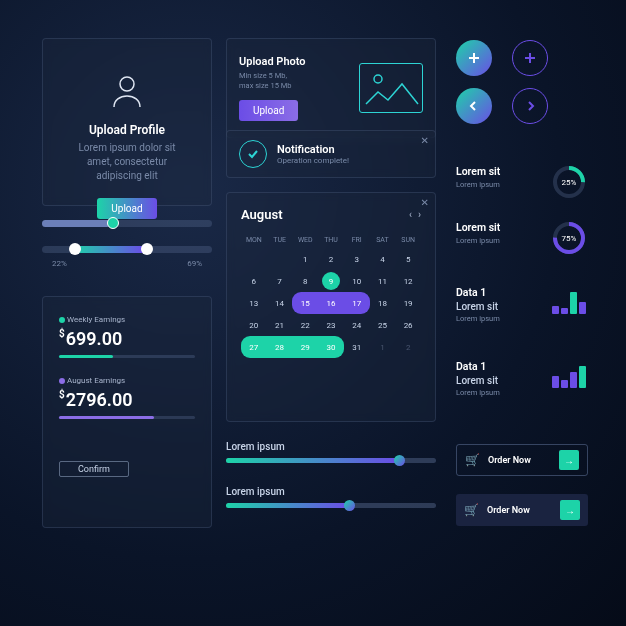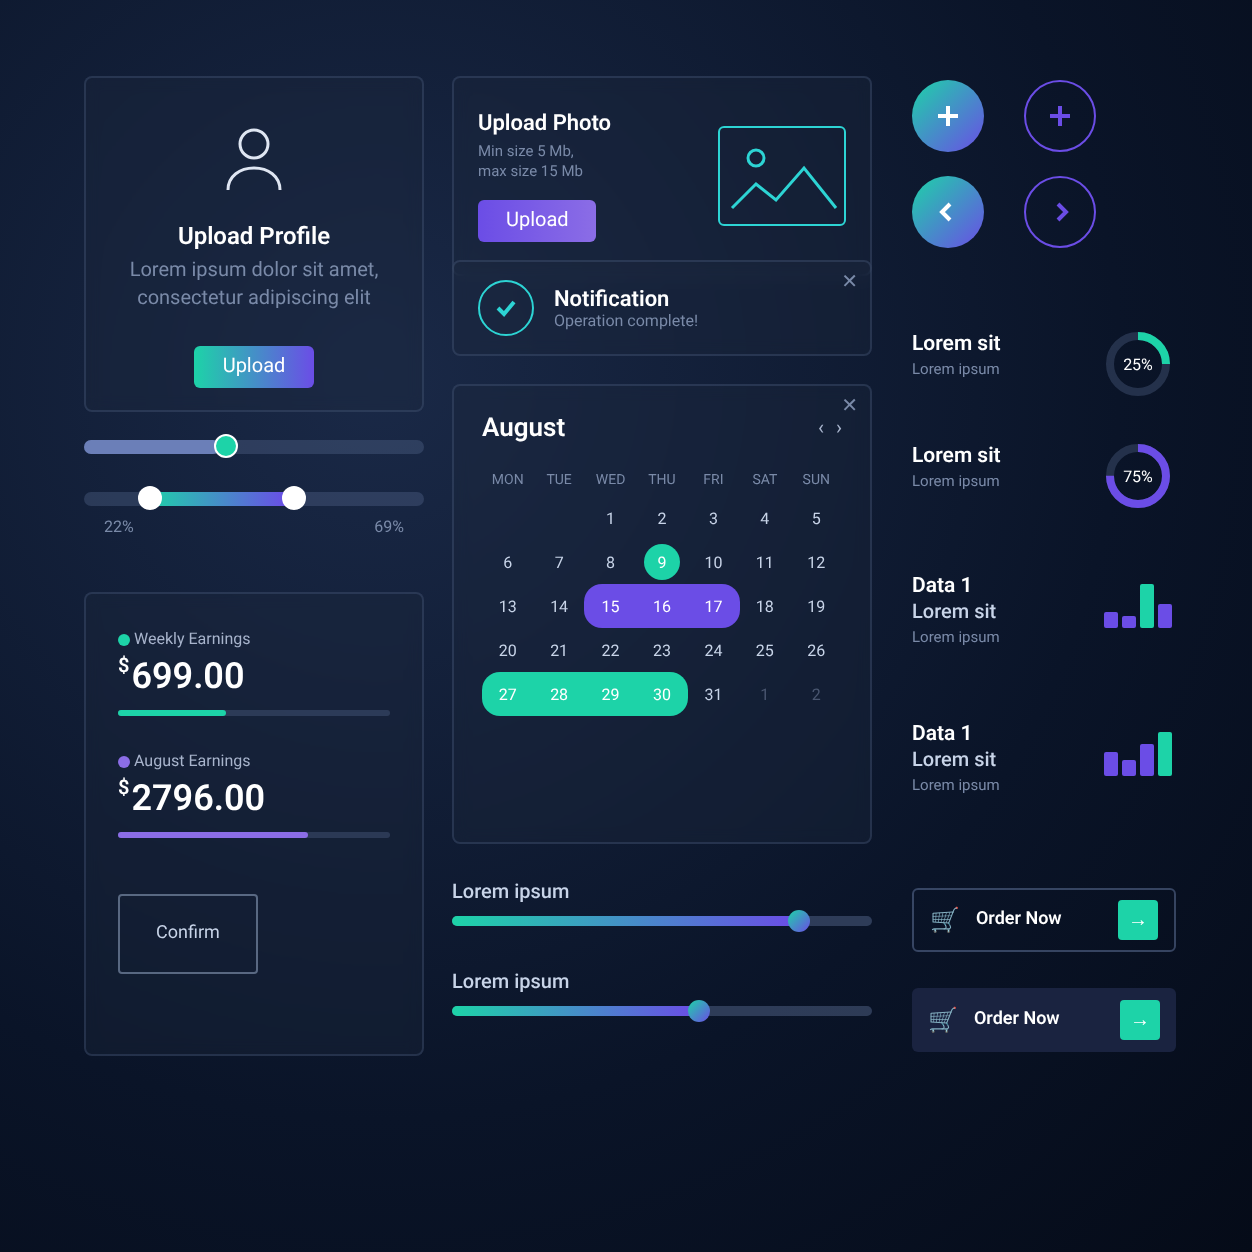--- a/index.html
+++ b/index.html
@@ -4,21 +4,21 @@
 <style>
 *{box-sizing:border-box;margin:0;padding:0;font-family:-apple-system,BlinkMacSystemFont,'Segoe UI',Roboto,sans-serif}
 body{width:626px;height:626px;background:radial-gradient(ellipse at 30% 30%,#1a2947 0%,#0a1428 60%,#050b18 100%);overflow:hidden;color:#fff;position:relative}
 .card{background:rgba(30,40,60,0.35);border:1px solid rgba(100,120,160,0.25);border-radius:4px;backdrop-filter:blur(4px)}
 .btn-gradient{background:linear-gradient(90deg,#1dd3a8 0%,#6b4de6 100%);border:none;color:#fff;padding:5px 14px;border-radius:3px;font-size:10px;cursor:pointer}
 .circle-btn{width:36px;height:36px;border-radius:50%;display:flex;align-items:center;justify-content:center;cursor:pointer;border:none}
 .circle-fill{background:linear-gradient(135deg,#1dd3a8 0%,#6b4de6 100%);color:#fff}
 .circle-outline{background:transparent;border:1.5px solid #6b4de6;color:#6b4de6}
 
 
-.upload-profile{position:absolute;left:42px;top:38px;width:170px;height:168px;text-align:center;padding:16px}
+.upload-profile{position:absolute;left:42px;top:38px;width:170px;height:168px;text-align:center;padding:28px}
 .upload-profile .icon-wrap{margin:4px auto 8px}
 .upload-profile h3{font-size:12px;font-weight:600;margin-bottom:4px}
 .upload-profile p{font-size:10px;color:#7a8aa8;margin-bottom:14px;line-height:1.4}
 
 
 .upload-photo{position:absolute;left:226px;top:38px;width:210px;height:100px;padding:12px;display:flex;align-items:center;justify-content:space-between}
 .upload-photo .txt h3{font-size:11px;font-weight:600;margin-bottom:3px}
 .upload-photo .txt p{font-size:7.5px;color:#7a8aa8;line-height:1.3;margin-bottom:8px}
 .upload-photo .img-placeholder{width:64px;height:50px;border:1.5px solid #2dd4d4;border-radius:3px;position:relative;flex-shrink:0}
 
@@ -46,21 +46,21 @@
 
 
 .earnings{position:absolute;left:42px;top:296px;width:170px;height:232px;padding:18px 16px}
 .earn-item{margin-bottom:18px}
 .earn-label{font-size:8px;color:#a8b4cc;display:flex;align-items:center;gap:2px;margin-bottom:4px}
 .earn-dot{width:6px;height:6px;border-radius:50%;display:inline-block}
 .earn-value{font-size:18px;font-weight:600;margin-bottom:6px}
 .earn-value .cur{font-size:10px;vertical-align:top;margin-right:1px}
 .earn-bar{height:3px;background:rgba(100,120,160,0.3);border-radius:2px;position:relative}
 .earn-bar-fill{height:100%;border-radius:2px}
-.confirm-btn{background:transparent;border:1px solid rgba(160,180,210,0.5);color:#c8d4e8;padding:14px 18px;font-size:9px;border-radius:2px;cursor:pointer;margin-top:10px}
+.confirm-btn{background:transparent;border:1px solid rgba(160,180,210,0.5);color:#c8d4e8;padding:2px 18px;font-size:9px;border-radius:2px;cursor:pointer;margin-top:24px}
 
 
 .calendar{position:absolute;left:226px;top:192px;width:210px;height:230px;padding:14px 14px 10px}
 .cal-head{display:flex;justify-content:space-between;align-items:center;margin-bottom:10px}
 .cal-head h3{font-size:13px;font-weight:600}
 .cal-nav{display:flex;gap:6px;font-size:10px;color:#a8b4cc}
 .cal-nav span{cursor:pointer}
 .cal-grid{display:grid;grid-template-columns:repeat(7,1fr);gap:0;font-size:8px;text-align:center}
 .cal-dow{color:#7a8aa8;font-size:7px;padding:4px 0;text-transform:uppercase}
 .cal-day{padding:5px 0;color:#c8d4e8;position:relative;height:22px;display:flex;align-items:center;justify-content:center}

